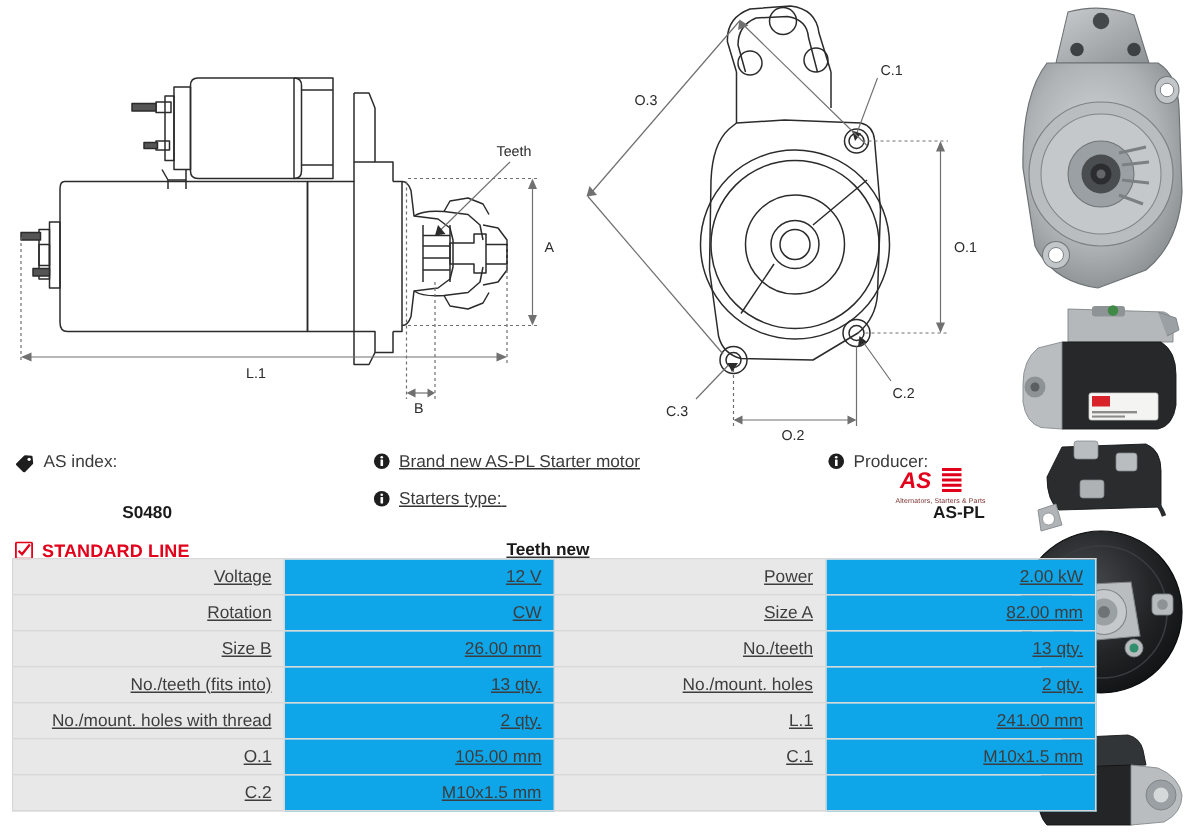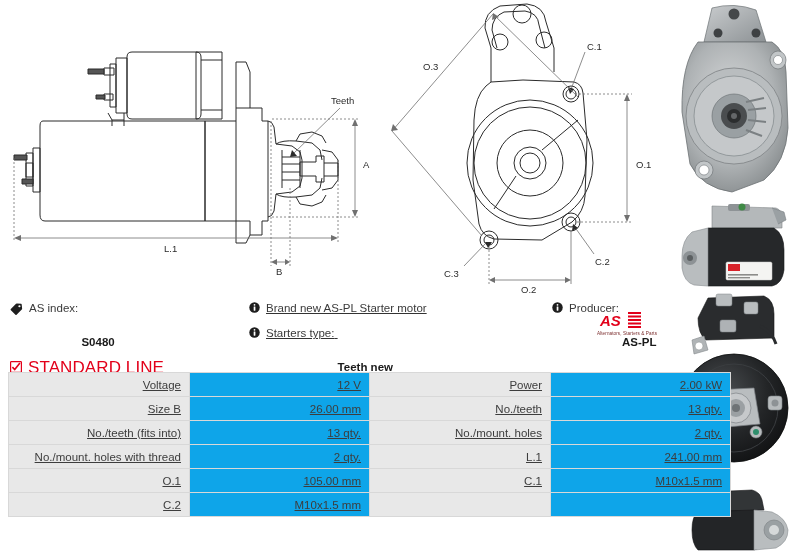--- a/index.html
+++ b/index.html
@@ -69,22 +69,22 @@
 
   
   .tag-icon svg { display: block; }
   
   .info-icon svg { display: block; }
   
   .check-icon svg { display: block; }
 
   .standard-line {
     color: #e2001a;
-    font-weight: normal;
-    font-size: 17px;
+    font-weight: bold;
+    font-size: 12px;
     letter-spacing: .1px;
   }
 
   
   #aspl-logo {
     position: absolute;
     left: 586px;
     top: 310px;
     width: 82px;
     text-align: center;
@@ -489,20 +489,26 @@
 
 <table id="spec-table">
   <tbody>
       <tr>
         <td class="lbl">Voltage</td>
         <td class="val">12 V</td>
         <td class="lbl">Power</td>
         <td class="val">2.00 kW</td>
       </tr>
       <tr>
+        <td class="lbl">Rotation</td>
+        <td class="val">CW</td>
+        <td class="lbl">Size A</td>
+        <td class="val">82.00 mm</td>
+      </tr>
+      <tr>
         <td class="lbl">Size B</td>
         <td class="val">26.00 mm</td>
         <td class="lbl">No./teeth</td>
         <td class="val">13 qty.</td>
       </tr>
       <tr>
         <td class="lbl">No./teeth (fits into)</td>
         <td class="val">13 qty.</td>
         <td class="lbl">No./mount. holes</td>
         <td class="val">2 qty.</td>

